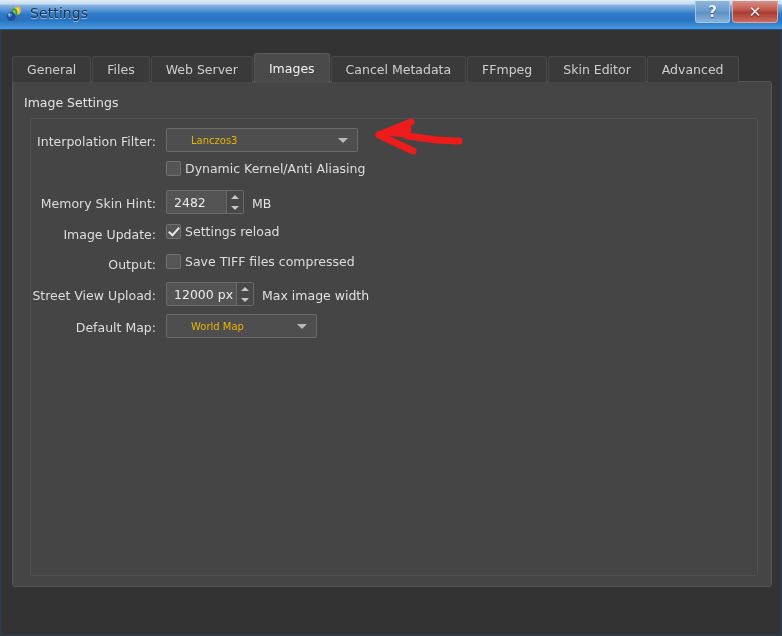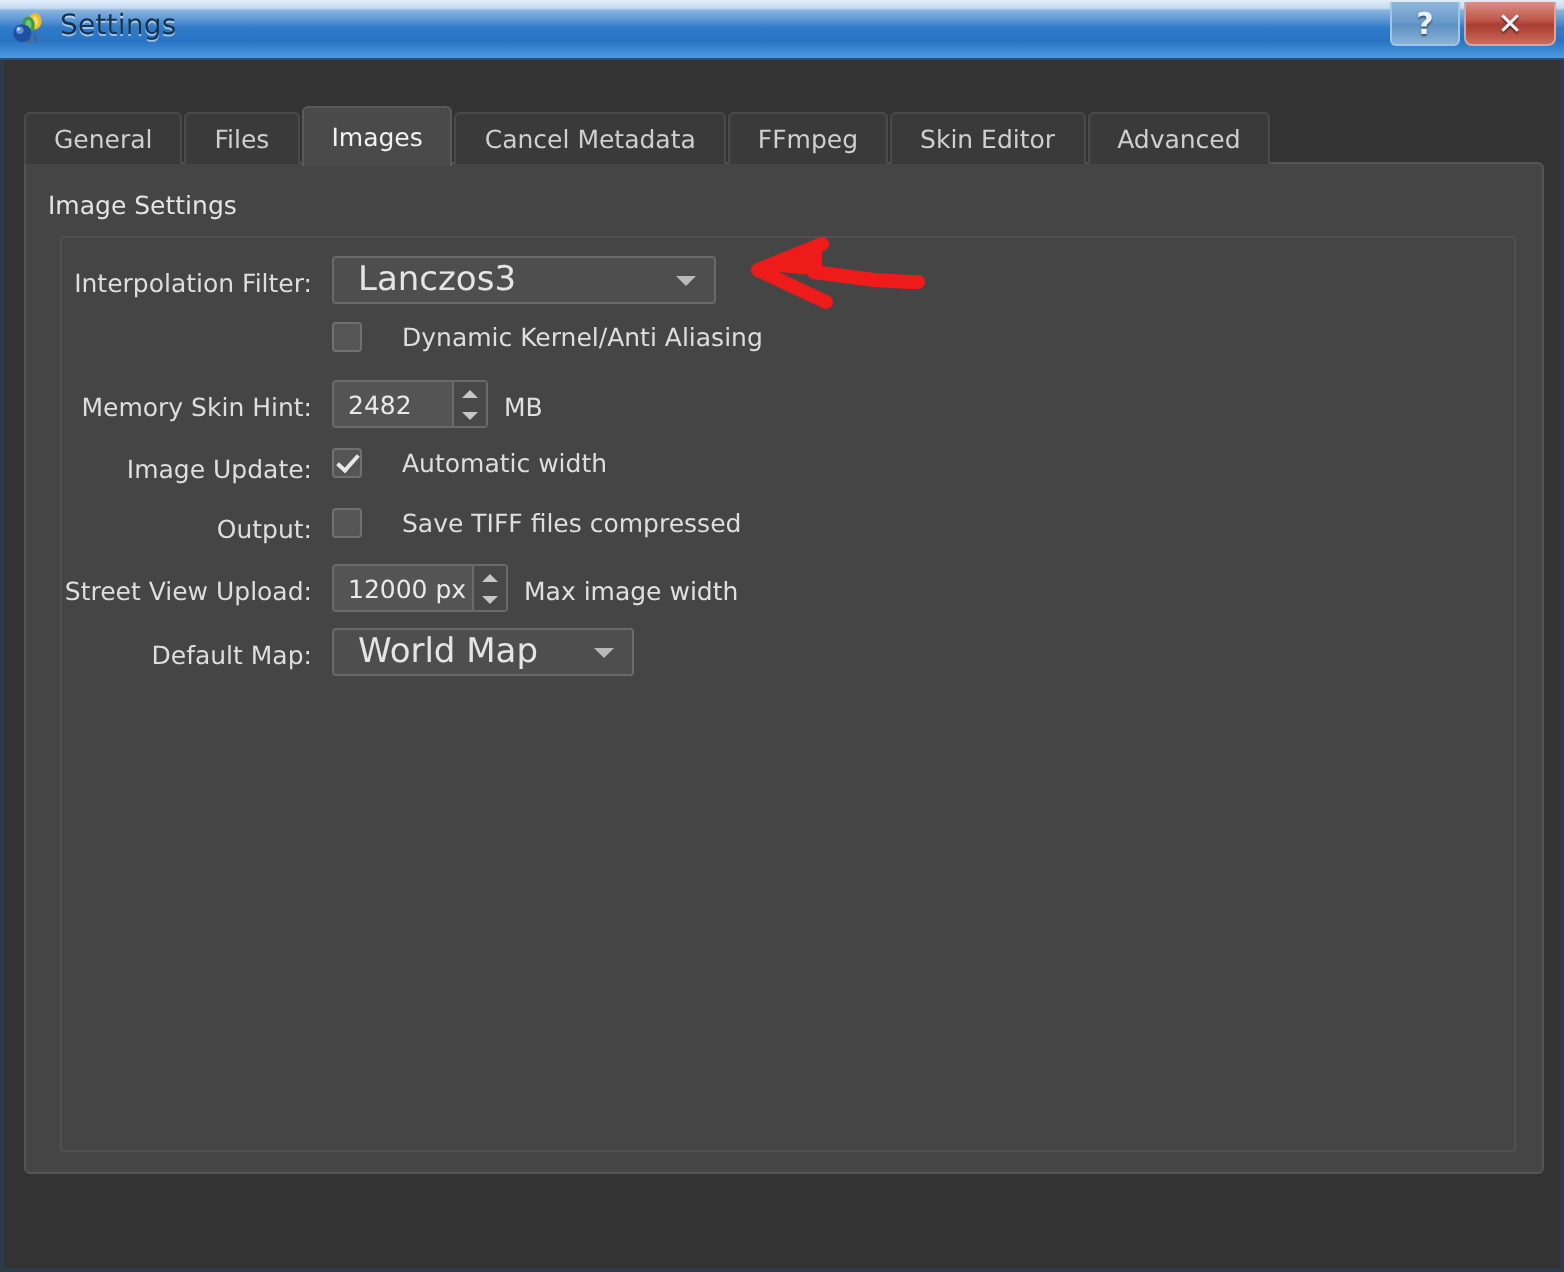--- a/index.html
+++ b/index.html
@@ -186,23 +186,23 @@
   
   .combo {
     position: absolute;
     height: 24px;
     background: #4e4e4e;
     border: 1px solid #6a6a6a;
     border-radius: 2px;
     box-sizing: border-box;
     display: flex;
     align-items: center;
-    color: #e5e5e5;
-    font-size: 17px;
-    padding-left: 12px;
+    color: #eab308;
+    font-size: 10px;
+    padding-left: 24px;
     cursor: default;
   }
   .combo .caret {
     position: absolute;
     right: 9px;
     top: 50%;
     margin-top: -2px;
     width: 0; height: 0;
     border-left: 5px solid transparent;
     border-right: 5px solid transparent;
@@ -282,21 +282,21 @@
   .chk.checked::after {
     content: "";
     position: absolute;
     left: 4px; top: 0px;
     width: 4px; height: 9px;
     border: solid #e8e8e8;
     border-width: 0 2px 2px 0;
     transform: rotate(42deg);
   }
   .chk-label {
-    margin-left: 20px;
+    margin-left: 4px;
     color: #dedede;
     font-size: 12.5px;
     white-space: nowrap;
   }
 
   
   .arrow-anno {
     position: absolute;
     left: 365px;
     top: 116px;
@@ -357,20 +357,21 @@
 
     <div class="titlebar-buttons">
       <div class="tb-btn tb-help">?</div>
       <div class="tb-btn tb-close">✕</div>
     </div>
   </div>
 
   <div class="tabstrip">
     <div class="tab">General</div>
     <div class="tab">Files</div>
+    <div class="tab">Web Server</div>
     <div class="tab active">Images</div>
     <div class="tab">Cancel Metadata</div>
     <div class="tab">FFmpeg</div>
     <div class="tab">Skin Editor</div>
     <div class="tab">Advanced</div>
   </div>
 
   <div class="tabpanel"></div>
 
   <div class="group-title">Image Settings</div>
@@ -395,21 +396,21 @@
       <span class="spin-btns">
         <span class="spin-up"></span>
         <span class="spin-dn"></span>
       </span>
     </div>
     <div class="unit" style="left:222px; top:78px;">MB</div>
 
     <div class="lbl lbl-col" style="top:109px;">Image Update:</div>
     <div class="chk-wrap" style="left:136px; top:106px;">
       <span class="chk checked"></span>
-      <span class="chk-label">Automatic width</span>
+      <span class="chk-label">Settings reload</span>
     </div>
 
     <div class="lbl lbl-col" style="top:139px;">Output:</div>
     <div class="chk-wrap" style="left:136px; top:136px;">
       <span class="chk"></span>
       <span class="chk-label">Save TIFF files compressed</span>
     </div>
 
     <div class="lbl lbl-col" style="top:170px;">Street View Upload:</div>
     <div class="spin" style="left:136px; top:164px; width:88px;">

